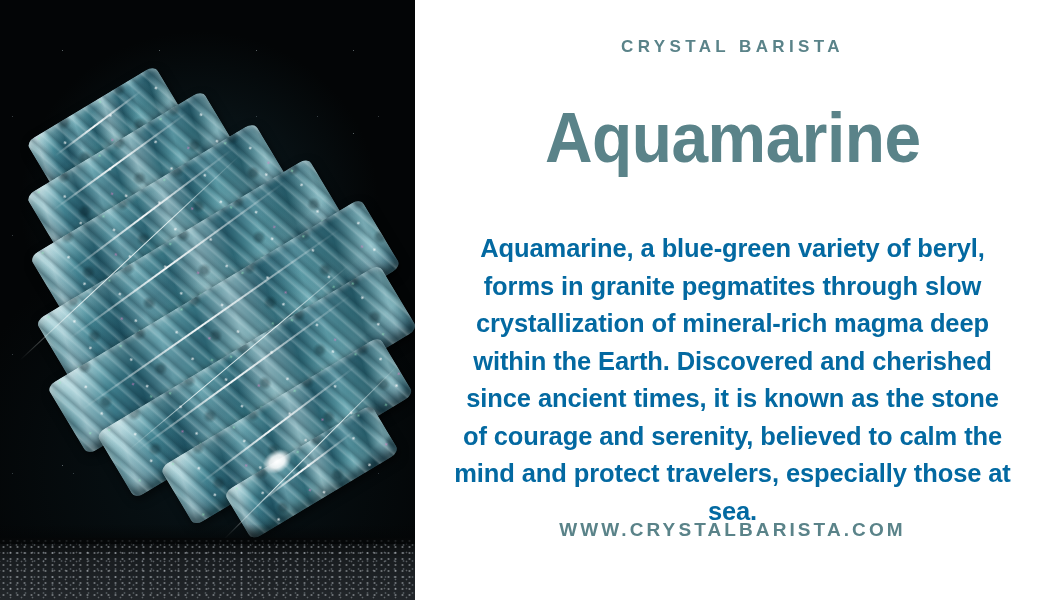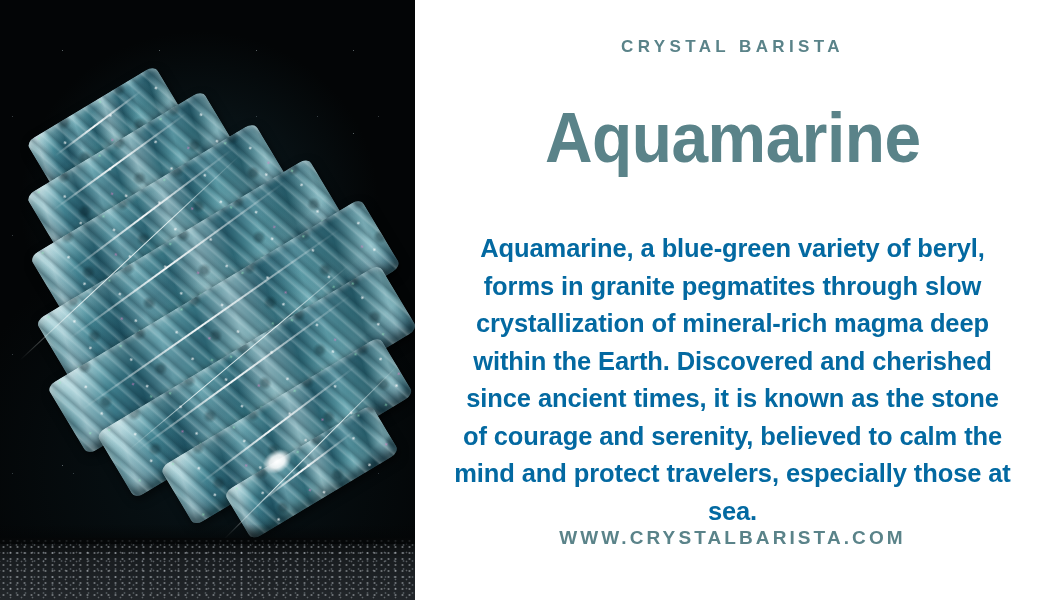--- a/index.html
+++ b/index.html
@@ -221,21 +221,21 @@
     margin: 22px 0 0 0;
     letter-spacing: -0.1px;
   }
   .website {
     color: #5a8389;
     font-size: 19px;
     font-weight: 700;
     letter-spacing: 3.1px;
     text-align: center;
     line-height: 1;
-    margin: 8px;
+    margin: 16px;
     position: absolute;
     left: 0; right: 0;
     bottom: 45px;
     white-space: nowrap;
   }
 </style>
 </head>
 <body>
 
 <div class="card">

